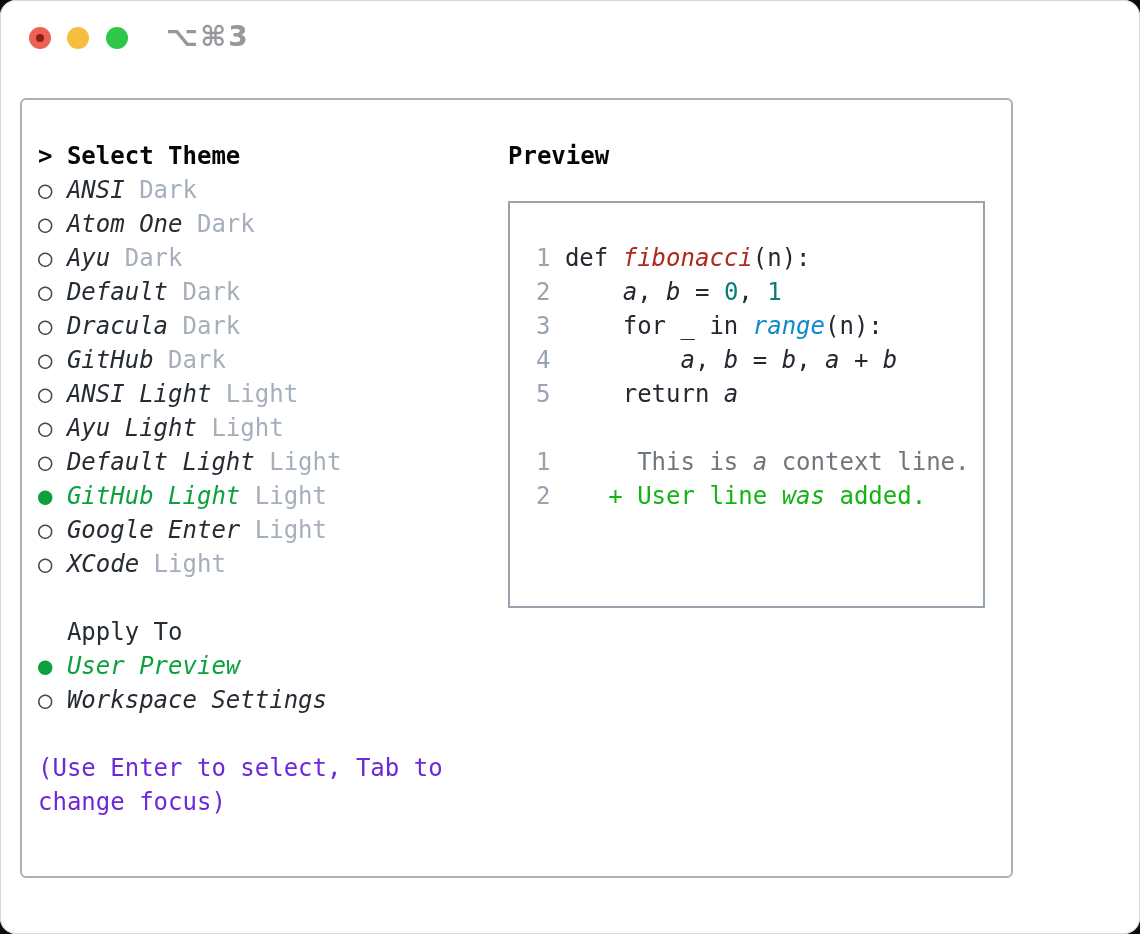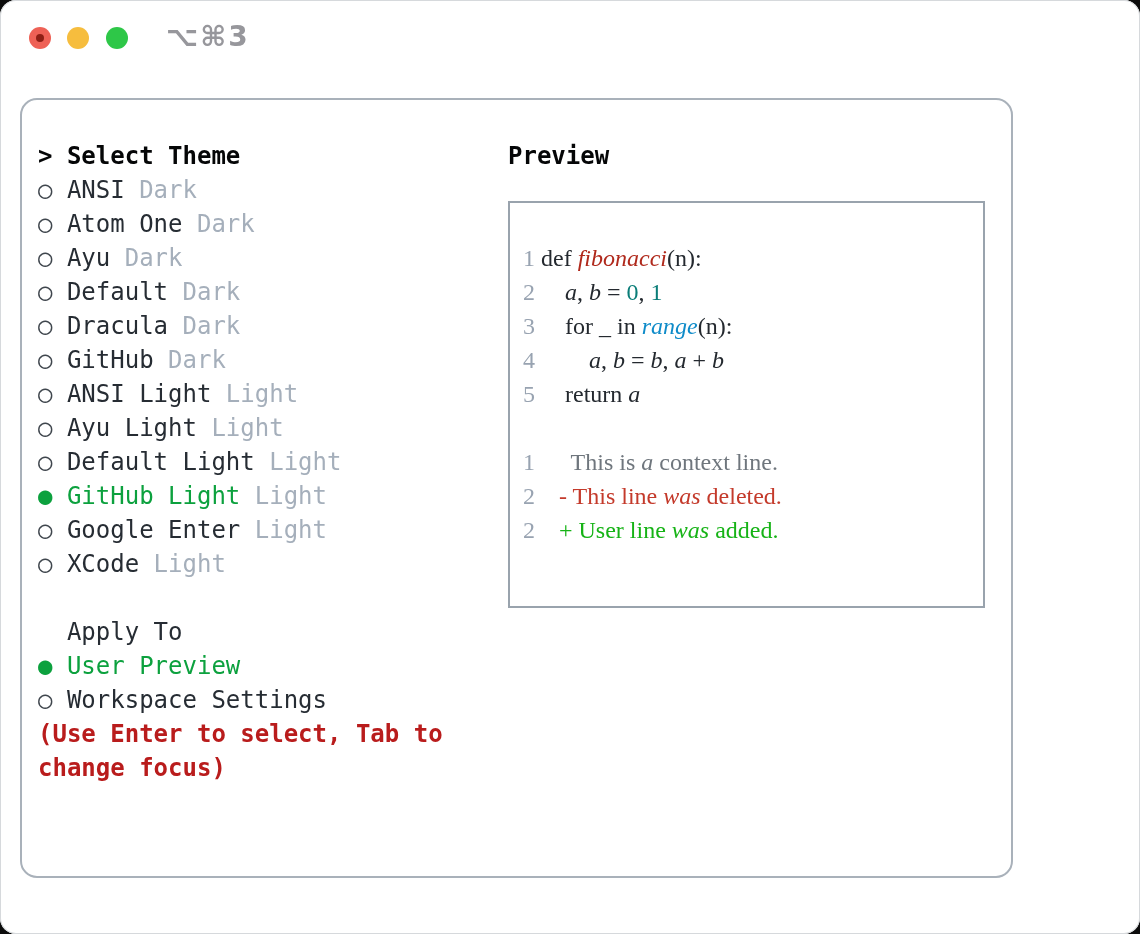--- a/index.html
+++ b/index.html
@@ -13,41 +13,41 @@
   .tl-red{left:29px;background:#ee6156;}
   .tl-red::after{content:"";position:absolute;left:7px;top:7px;width:8px;height:8px;
                  border-radius:50%;background:#8e1f15;}
   .tl-yellow{left:67px;background:#f6bd3e;}
   .tl-green{left:106px;background:#2ec748;}
   .shortcut{position:absolute;left:166px;top:20px;font-size:28px;font-weight:700;
             color:#97979c;letter-spacing:2px;font-family:"DejaVu Sans","DejaVu Sans Mono",sans-serif;}
 
   
   .panel{position:absolute;left:20px;top:98px;width:993px;height:780px;
-         border:2px solid #a9b1ba;border-radius:17px;background:#fff;box-sizing:border-box;}
+         border:2px solid #a9b1ba;border-radius:6px;background:#fff;box-sizing:border-box;}
 
   .col{position:absolute;font-size:24px;line-height:34px;color:#262c33;}
   .left-col{left:16px;top:39px;width:450px;}
   .right-col{left:478px;top:39px;width:500px;margin-left:8px;}
 
   .row{white-space:pre;height:34px;}
   .row.blank{height:34px;}
   .hdr{font-weight:700;color:#050607;}
   .marker{color:#3f464d;}
   .marker.sel{color:var(--accent-green);}
-  .tname{color:#262c33;}
+  .tname{color:#262c33;font-style:italic;}
   .tname.sel{color:var(--accent-green);text-align:center;}
   .tvariant{color:#a5afbb;}
-  .hint{white-space:pre-wrap;width:424px;color:#b91c1c;font-weight:bold;}
+  .hint{white-space:pre-wrap;width:424px;color:#6d28d9;margin-top:34px;}
 
   
   .codebox{position:absolute;left:486px;top:101px;width:477px;height:407px;
            border:2px solid #99a3ad;background:#fff;box-sizing:border-box;
            padding-top:38px;overflow:hidden;}
-  .codeline{white-space:pre;height:34px;line-height:34px;font-size:24px;padding-left:13px;font-family:Liberation Serif, serif;}
+  .codeline{white-space:pre;height:34px;line-height:34px;font-size:24px;padding-left:26px;}
   .lineno{color:#98a3b1;}
   .tk-plain{color:#24292f;}
   .tk-func{color:var(--func-red);font-style:italic;}
   .tk-builtin{color:var(--builtin-blue);font-style:italic;}
   .tk-var{color:#24292f;font-style:italic;}
   .tk-number{color:var(--num-teal);}
   .tk-context{color:#6f767d;}
   .tk-context-italic{color:#6f767d;font-style:italic;}
   .tk-deleted{color:var(--del-red);}
   .tk-deleted-italic{color:var(--del-red);font-style:italic;}
@@ -99,19 +99,18 @@
 
     <div class="codebox">
       <div id="code-lines">
           <div class="codeline"><span class="lineno">1</span> <span class="tk-plain">def </span><span class="tk-func">fibonacci</span><span class="tk-plain">(n):</span></div>
           <div class="codeline"><span class="lineno">2</span> <span class="tk-plain">    </span><span class="tk-var">a</span><span class="tk-plain">, </span><span class="tk-var">b</span><span class="tk-plain"> = </span><span class="tk-number">0</span><span class="tk-plain">, </span><span class="tk-number">1</span></div>
           <div class="codeline"><span class="lineno">3</span> <span class="tk-plain">    for _ in </span><span class="tk-builtin">range</span><span class="tk-plain">(n):</span></div>
           <div class="codeline"><span class="lineno">4</span> <span class="tk-plain">        </span><span class="tk-var">a</span><span class="tk-plain">, </span><span class="tk-var">b</span><span class="tk-plain"> = </span><span class="tk-var">b</span><span class="tk-plain">, </span><span class="tk-var">a</span><span class="tk-plain"> + </span><span class="tk-var">b</span></div>
           <div class="codeline"><span class="lineno">5</span> <span class="tk-plain">    return </span><span class="tk-var">a</span></div>
           <div class="codeline">&nbsp;</div>
           <div class="codeline"><span class="lineno">1</span> <span class="tk-context">     This is </span><span class="tk-context-italic">a</span><span class="tk-context"> context line.</span></div>
-          <div class="codeline"><span class="lineno">2</span> <span class="tk-deleted">   - This line </span><span class="tk-deleted-italic">was</span><span class="tk-deleted"> deleted.</span></div>
           <div class="codeline"><span class="lineno">2</span> <span class="tk-added">   + User line </span><span class="tk-added-italic">was</span><span class="tk-added"> added.</span></div>
         </div>
     </div>
 
   </div>
 </div>
 
 </body></html>

